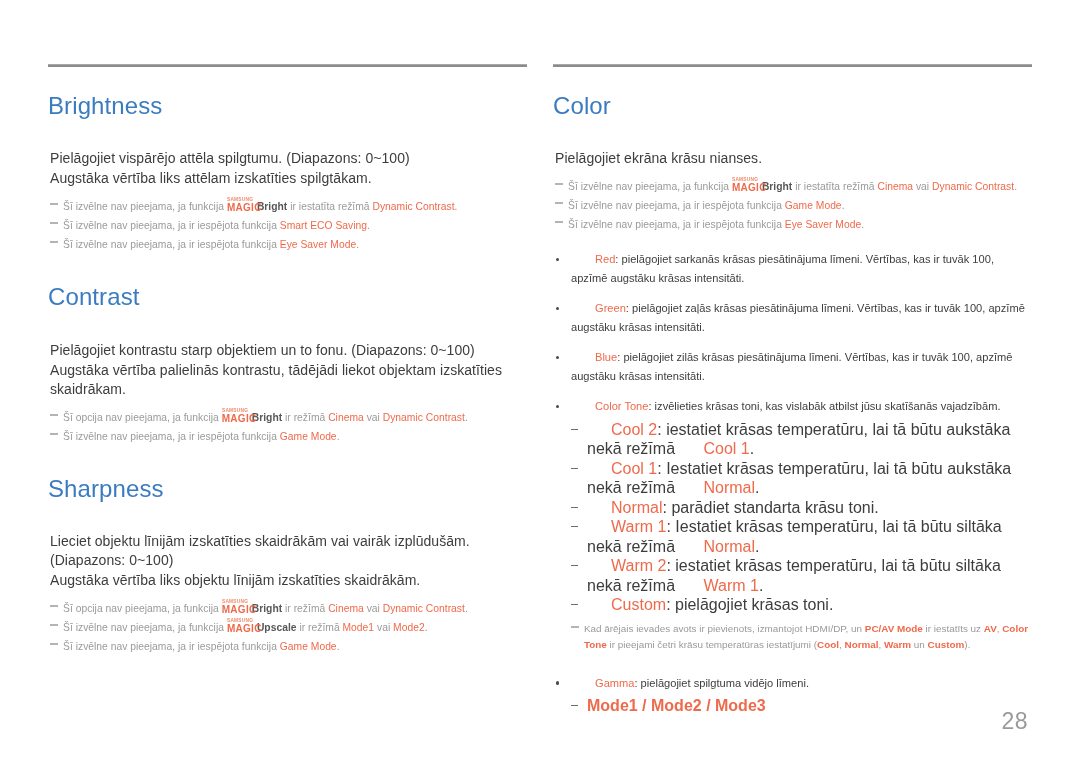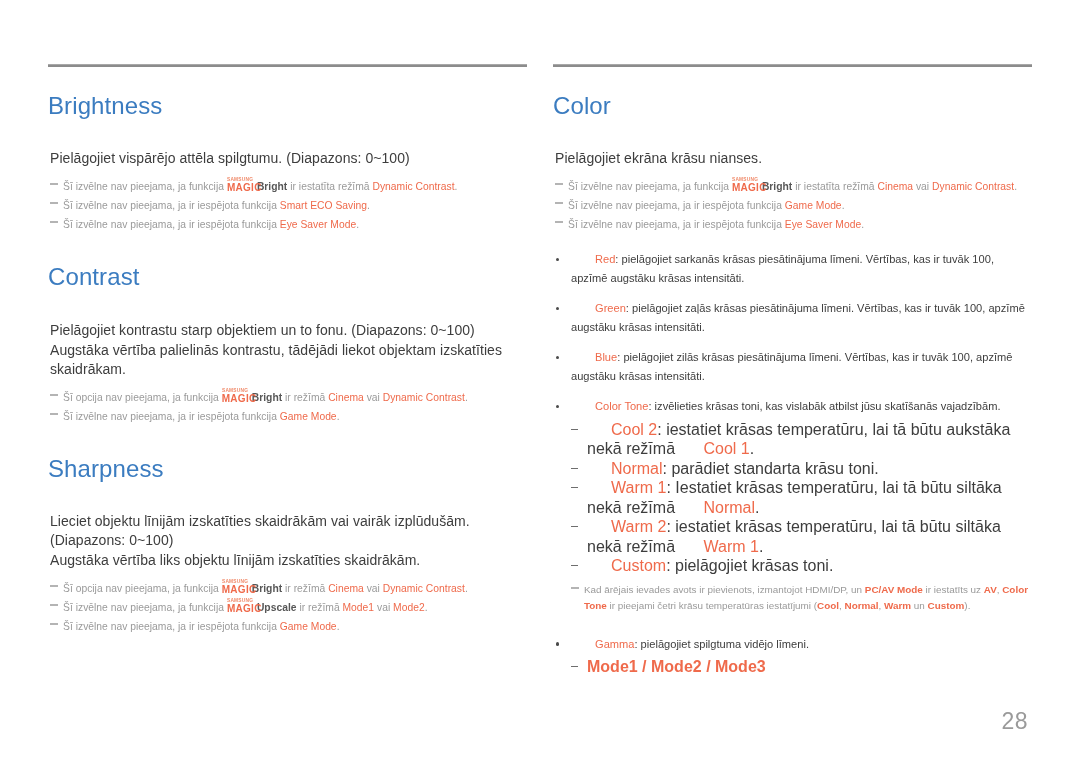--- a/index.html
+++ b/index.html
@@ -178,20 +178,21 @@
 
   <div class="columns">
 
     <div class="col">
 
       <div class="rule"></div>
 
       <section>
         <h1 class="section-title">Brightness</h1>
         <p class="para">Pielāgojiet vispārējo attēla spilgtumu. (Diapazons: 0~100)</p>
+        <p class="para">Augstāka vērtība liks attēlam izskatīties spilgtākam.</p>
         <div class="gap-sm"></div>
         <p class="note"><span>Šī izvēlne nav pieejama, ja funkcija </span><span class="magic"><span class="sam">SAMSUNG</span><span class="mgc">MAGIC</span></span><span class="magicword">Bright</span><span> ir iestatīta režīmā </span><span class="hl">Dynamic Contrast</span><span>.</span></p>
         <p class="note"><span>Šī izvēlne nav pieejama, ja ir iespējota funkcija </span><span class="hl">Smart ECO Saving</span><span>.</span></p>
         <p class="note"><span>Šī izvēlne nav pieejama, ja ir iespējota funkcija </span><span class="hl">Eye Saver Mode</span><span>.</span></p>
       </section>
 
       <div class="gap-lg"></div>
 
       <section>
         <h1 class="section-title">Contrast</h1>
@@ -232,20 +233,21 @@
         <div class="gap-md"></div>
 
         <ul class="bullets">
           <li class="bullet"><span class="hl-n">Red</span><span>: pielāgojiet sarkanās krāsas piesātinājuma līmeni. Vērtības, kas ir tuvāk 100, apzīmē augstāku krāsas intensitāti.</span></li>
           <li class="bullet"><span class="hl-n">Green</span><span>: pielāgojiet zaļās krāsas piesātinājuma līmeni. Vērtības, kas ir tuvāk 100, apzīmē augstāku krāsas intensitāti.</span></li>
           <li class="bullet"><span class="hl-n">Blue</span><span>: pielāgojiet zilās krāsas piesātinājuma līmeni. Vērtības, kas ir tuvāk 100, apzīmē augstāku krāsas intensitāti.</span></li>
           <li class="bullet" style="margin-bottom:4px"><span class="hl-n">Color Tone</span><span>: izvēlieties krāsas toni, kas vislabāk atbilst jūsu skatīšanās vajadzībām.</span></li>
         </ul>
 
         <div class="subdash"><span class="hl-n">Cool 2</span><span>: iestatiet krāsas temperatūru, lai tā būtu aukstāka nekā režīmā </span><span class="hl-n">Cool 1</span><span>.</span></div>
+        <div class="subdash"><span class="hl-n">Cool 1</span><span>: Iestatiet krāsas temperatūru, lai tā būtu aukstāka nekā režīmā </span><span class="hl-n">Normal</span><span>.</span></div>
         <div class="subdash"><span class="hl-n">Normal</span><span>: parādiet standarta krāsu toni.</span></div>
         <div class="subdash"><span class="hl-n">Warm 1</span><span>: Iestatiet krāsas temperatūru, lai tā būtu siltāka nekā režīmā </span><span class="hl-n">Normal</span><span>.</span></div>
         <div class="subdash"><span class="hl-n">Warm 2</span><span>: iestatiet krāsas temperatūru, lai tā būtu siltāka nekā režīmā </span><span class="hl-n">Warm 1</span><span>.</span></div>
         <div class="subdash"><span class="hl-n">Custom</span><span>: pielāgojiet krāsas toni.</span></div>
 
         <p class="note2"><span>Kad ārējais ievades avots ir pievienots, izmantojot HDMI/DP, un </span><span class="hl">PC/AV Mode</span><span> ir iestatīts uz </span><span class="hl">AV</span><span>, </span><span class="hl">Color Tone</span><span> ir pieejami četri krāsu temperatūras iestatījumi (</span><span class="hl">Cool</span><span>, </span><span class="hl">Normal</span><span>, </span><span class="hl">Warm</span><span> un </span><span class="hl">Custom</span><span>).</span></p>
 
         <ul class="bullets">
           <li class="bullet" style="margin-bottom:4px"><span class="hl-n">Gamma</span><span>: pielāgojiet spilgtuma vidējo līmeni.</span></li>
         </ul>

